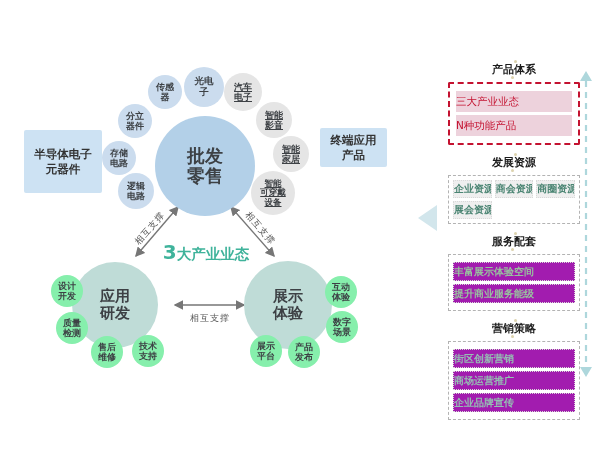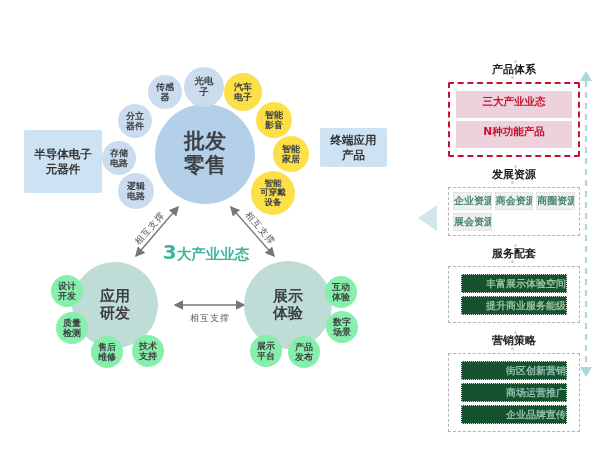--- a/index.html
+++ b/index.html
@@ -4,48 +4,48 @@
 <style>
   html,body{margin:0;padding:0;background:#fff;}
   .stage{position:relative;width:600px;height:450px;background:#fff;overflow:hidden;
          font-family:"DejaVu Sans","Liberation Sans",sans-serif;}
   .overlay{position:absolute;left:0;top:0;width:600px;height:450px;pointer-events:none;}
   .c{position:absolute;border-radius:50%;display:flex;align-items:center;justify-content:center;
      text-align:center;white-space:pre-line;font-weight:bold;color:#3d4145;line-height:1.12;}
   .mainb{background:#b3d0e8;}
   .maint{background:#bfdcd7;}
   .sb1{background:#cbdcee;}
-  .sb2{background:#fde047;}
+  .sb2{background:#e5e5e5;text-decoration:underline;}
   .st{background:#86efac;}
   .tag{position:absolute;background:#cde2f3;border-radius:2px;display:flex;align-items:center;
        justify-content:center;text-align:center;white-space:pre-line;font-weight:bold;
        color:#333;font-size:11.5px;line-height:1.3;}
   .caption{position:absolute;left:150px;top:240px;width:112px;text-align:center;
            color:#3fb39b;font-weight:bold;font-size:14.5px;}
   .caption .num{font-size:20px;}
   .suplabel{position:absolute;width:60px;text-align:center;font-size:9px;color:#555;
             letter-spacing:1px;}
   
   .panel{position:absolute;left:448px;top:61px;width:132px;}
   .sec-header{display:flex;align-items:center;margin:0 0 4px 0;flex-direction:column;}
   .sec-header span{font-size:11px;font-weight:bold;color:#1c1c1c;white-space:nowrap;}
   .hdash{flex:1;border-top:1px dashed #ddd6c8;margin:0 5px;position:relative;height:0;}
   .hdash::before{content:'';position:absolute;width:3px;height:3px;border-radius:50%;
                  background:#ddd3ae;top:-2px;}
   .hdash.l::before{left:0;}
   .hdash.r::before{right:0;}
   .redbox{border:2px dashed #c41230;border-radius:2px;padding:4px 6px;margin-bottom:9px;}
-  .pill{background:#edd2dc;color:#c41230;font-weight:bold;font-size:10.5px;text-align:center;
-        height:27px;line-height:21px;margin:3px 0;}
+  .pill{background:#edd2dc;color:#c41230;font-weight:normal;font-size:10.5px;
+        height:21px;line-height:21px;margin:3px 0;}
   .graybox{border:1px dashed #b3b3b3;padding:4px;margin-bottom:9px;}
   .grid2{display:grid;grid-template-columns:1fr 1fr 1fr;gap:3px;}
   .cell{background:#efefef;border:1px dotted #d9d9d9;font-weight:bold;font-size:10px;
         text-align:center;height:16px;line-height:16px;white-space:nowrap;overflow:hidden;}
-  .row{background:#14532d;border:1px dotted #d9d9d9;font-weight:bold;font-size:10px;
-       text-align:right;height:17px;line-height:17px;margin:3px 8px;}
+  .row{background:#a21caf;border:1px dotted #d9d9d9;font-weight:bold;font-size:10px;
+       text-align:left;height:17px;line-height:17px;margin:3px 0;}
   .txt-dev{color:#4b8573;}
   .txt-svc{color:#98c19e;}
   .txt-mkt{color:#95bfb3;}
 </style>
 </head>
 <body>
 
 <div class="stage">
 
   <svg class="overlay" viewBox="0 0 600 450">
@@ -64,21 +64,21 @@
     <line x1="586" y1="81" x2="586" y2="367" stroke="#aed7dc" stroke-width="2.2" stroke-dasharray="6 5"></line>
     <polygon points="580,81 592,81 586,71" fill="#aed7dc"></polygon>
     <polygon points="580,367 592,367 586,377" fill="#aed7dc"></polygon>
   </svg>
 
   <div class="tag" style="left:24px;top:130px;width:78px;height:63px;">半导体电子
 元器件</div>
   <div class="tag" style="left:320px;top:128px;width:67px;height:39px;">终端应用
 产品</div>
 
-  <div class="c mainb" style="left:155px;top:104px;width:100px;height:100px;font-size:21px;">批发
+  <div class="c mainb" style="left:155px;top:116px;width:100px;height:100px;font-size:18px;">批发
 零售</div>
   <div class="c sb1" style="left:148px;top:75px;width:34px;height:34px;font-size:9px;">传感
 器</div>
   <div class="c sb1" style="left:184px;top:67px;width:40px;height:40px;font-size:9.5px;">光电
 子</div>
   <div class="c sb2" style="left:224px;top:73px;width:38px;height:38px;font-size:9px;">汽车
 电子</div>
   <div class="c sb2" style="left:256px;top:102px;width:36px;height:36px;font-size:9px;">智能
 影音</div>
   <div class="c sb2" style="left:273px;top:136px;width:36px;height:36px;font-size:9px;">智能

